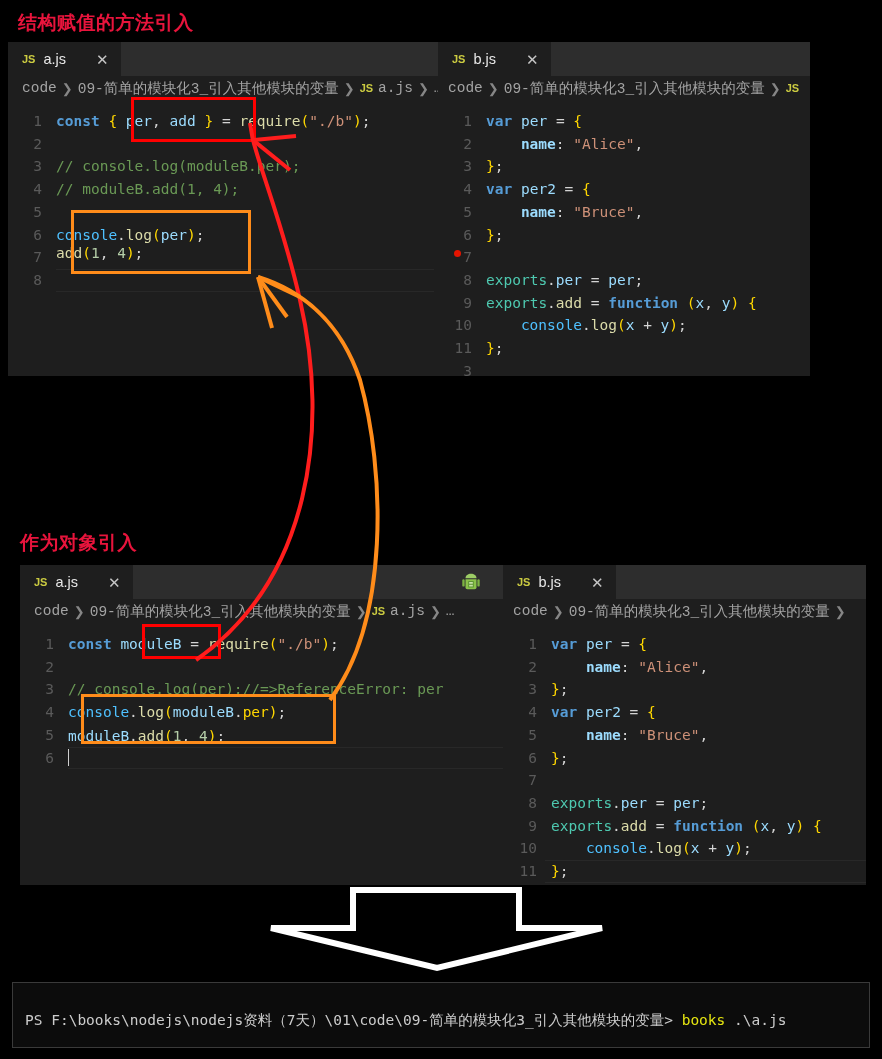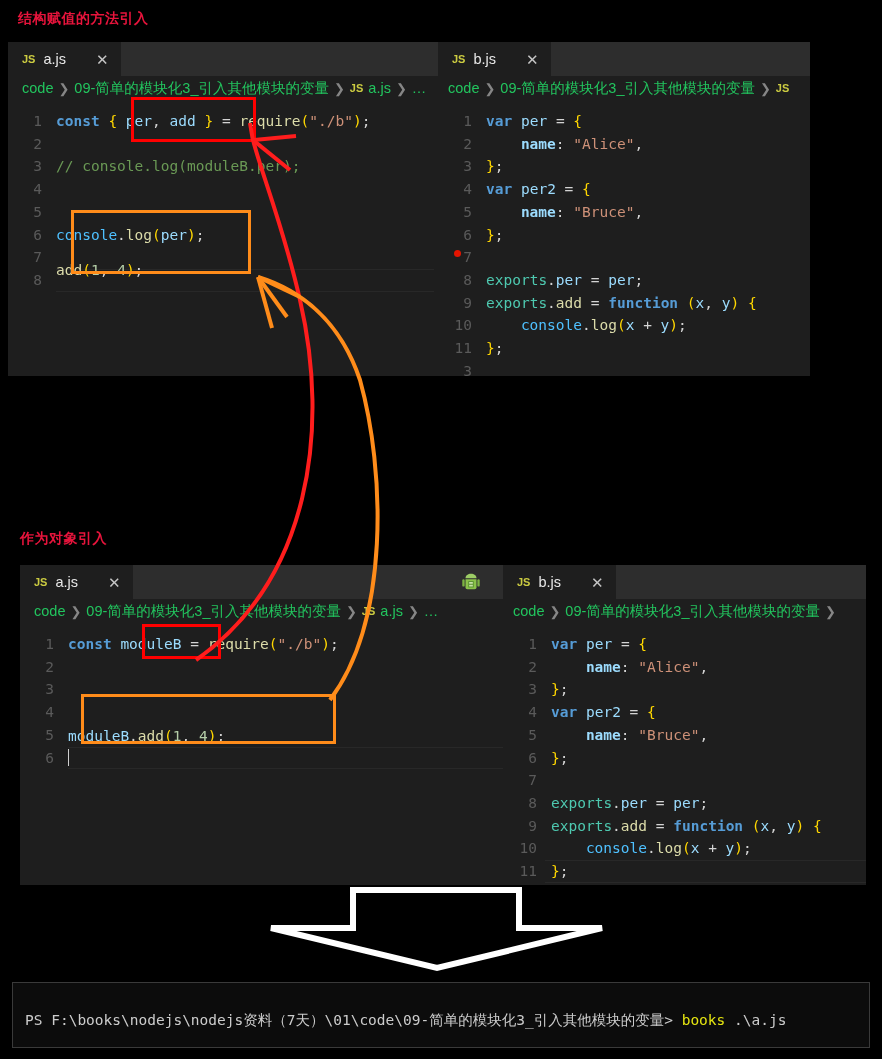--- a/index.html
+++ b/index.html
@@ -2,21 +2,21 @@
 <html><head>
 <meta charset="utf-8">
 <style>
   html,body{margin:0;padding:0;background:#000;}
   body{
     width:882px;height:1059px;position:relative;overflow:hidden;
     font-family:"Liberation Sans", sans-serif;
     background:#000;
   }
   .sec-title{
-    position:absolute;color:#e8143c;font-weight:bold;font-size:14px;
+    position:absolute;color:#e8143c;font-weight:bold;font-size:19px;
     letter-spacing:.5px;white-space:nowrap;
   }
   #title-1{left:18px;top:10px;}
   #title-2{left:20px;top:530px;}
 
   
   .vswin{position:absolute;background:#1e1e1e;overflow:hidden;}
   .tabrow{display:flex;height:34px;background:#252526;}
   .tab{
     display:flex;align-items:center;gap:8px;padding:0 12px 0 14px;
@@ -28,21 +28,21 @@
   .tab .xbtn{margin-left:auto;padding-left:22px;color:#c5c5c5;font-size:15px;line-height:1;}
   .tabfill{flex:1;background:#2d2d2d;height:34px;}
 
   .crumb{
     height:24px;display:flex;align-items:center;gap:5px;
     padding-left:14px;color:#9a9a9a;font-size:14.5px;white-space:nowrap;
     background:#1e1e1e;font-family:"Liberation Sans",sans-serif;
   }
   .crumb .sep{color:#868686;font-size:13px;}
   .crumb .ji{color:#cbcb41;font-size:11px;font-weight:bold;}
-  .crumb .cz{color:#22c55e;}
+  .crumb .cz{color:#a3a3a3;font-family:Liberation Mono, monospace;}
 
   .code{
     font-family:"DejaVu Sans Mono","Liberation Mono",monospace;
     font-size:14.5px;line-height:22.7px;white-space:pre;
     position:relative;
   }
   .ln{position:absolute;width:34px;text-align:right;color:#5a5a5a;}
   .ltxt{position:absolute;left:48px;}
   .indent{display:inline-block;background:#2a2a1f;width:8.7px;}
   .hl-line{position:absolute;left:42px;right:0;height:22.7px;border-top:1px solid #282828;border-bottom:1px solid #282828;box-sizing:border-box;}
@@ -118,22 +118,23 @@
       <div class="ln" style="top:22.7px;">2</div>
       <div class="ln" style="top:45.4px;">3</div>
       <div class="ln" style="top:68.1px;">4</div>
       <div class="ln" style="top:90.8px;">5</div>
       <div class="ln" style="top:113.5px;">6</div>
       <div class="ln" style="top:136.2px;">7</div>
       <div class="ln" style="top:158.9px;">8</div>
 
       <div class="ltxt" style="top:0px;"><span class="k">const</span> <span class="br1">{</span> <span class="id">per</span><span class="pun">,</span> <span class="id">add</span> <span class="br1">}</span> <span class="eq">=</span> <span class="fn">require</span><span class="br1">(</span><span class="str">"./b"</span><span class="br1">)</span><span class="pun">;</span></div>
       <div class="ltxt" style="top:45.4px;"><span class="cmt">// console.log(moduleB.per);</span></div>
+      <div class="ltxt" style="top:68.1px;"><span class="cmt">// moduleB.add(1, 4);</span></div>
       <div class="ltxt" style="top:113.5px;"><span class="obj">console</span><span class="pun">.</span><span class="fn">log</span><span class="br1">(</span><span class="id">per</span><span class="br1">)</span><span class="pun">;</span></div>
-      <div class="ltxt" style="top:149px;"><span class="fn">add</span><span class="br1">(</span><span class="num">1</span><span class="pun">,</span> <span class="num">4</span><span class="br1">)</span><span class="pun">;</span></div>
+      <div class="ltxt" style="top:132px;"><span class="fn">add</span><span class="br1">(</span><span class="num">1</span><span class="pun">,</span> <span class="num">4</span><span class="br1">)</span><span class="pun">;</span></div>
     </div>
   </div>
 
   <div style="position:absolute;left:430px;top:0;width:372px;height:334px;background:#1e1e1e;">
 
     <div class="tabrow">
       <div class="tab">
         <span class="ji">JS</span>
         <span class="tname">b.js</span>
         <span class="xbtn">✕</span>
@@ -221,20 +222,22 @@
       <div class="hl-line" style="top:113.5px;left:48px;width:435px;"></div>
 
       <div class="ln" style="top:0px;">1</div>
       <div class="ln" style="top:22.7px;">2</div>
       <div class="ln" style="top:45.4px;">3</div>
       <div class="ln" style="top:68.1px;">4</div>
       <div class="ln" style="top:90.8px;">5</div>
       <div class="ln" style="top:113.5px;">6</div>
 
       <div class="ltxt" style="top:0px;"><span class="k">const</span> <span class="id">moduleB</span> <span class="eq">=</span> <span class="fn">require</span><span class="br1">(</span><span class="str">"./b"</span><span class="br1">)</span><span class="pun">;</span></div>
+      <div class="ltxt" style="top:45.4px;"><span class="cmt">// console.log(per);//=&gt;ReferenceError: per</span></div>
+      <div class="ltxt" style="top:68.1px;"><span class="obj">console</span><span class="pun">.</span><span class="fn">log</span><span class="br1">(</span><span class="id">moduleB</span><span class="pun">.</span><span class="br1">per</span><span class="br1">)</span><span class="pun">;</span></div>
       <div class="ltxt" style="top:92px;"><span class="id">moduleB</span><span class="pun">.</span><span class="fn">add</span><span class="br1">(</span><span class="num">1</span><span class="pun">,</span> <span class="num">4</span><span class="br1">)</span><span class="pun">;</span></div>
       <div class="ltxt" style="top:113.5px;"><span class="caret"></span></div>
     </div>
   </div>
 
   <div style="position:absolute;left:483px;top:0;width:363px;height:320px;background:#1e1e1e;">
 
     <div class="tabrow">
       <div class="tab">
         <span class="ji">JS</span>

